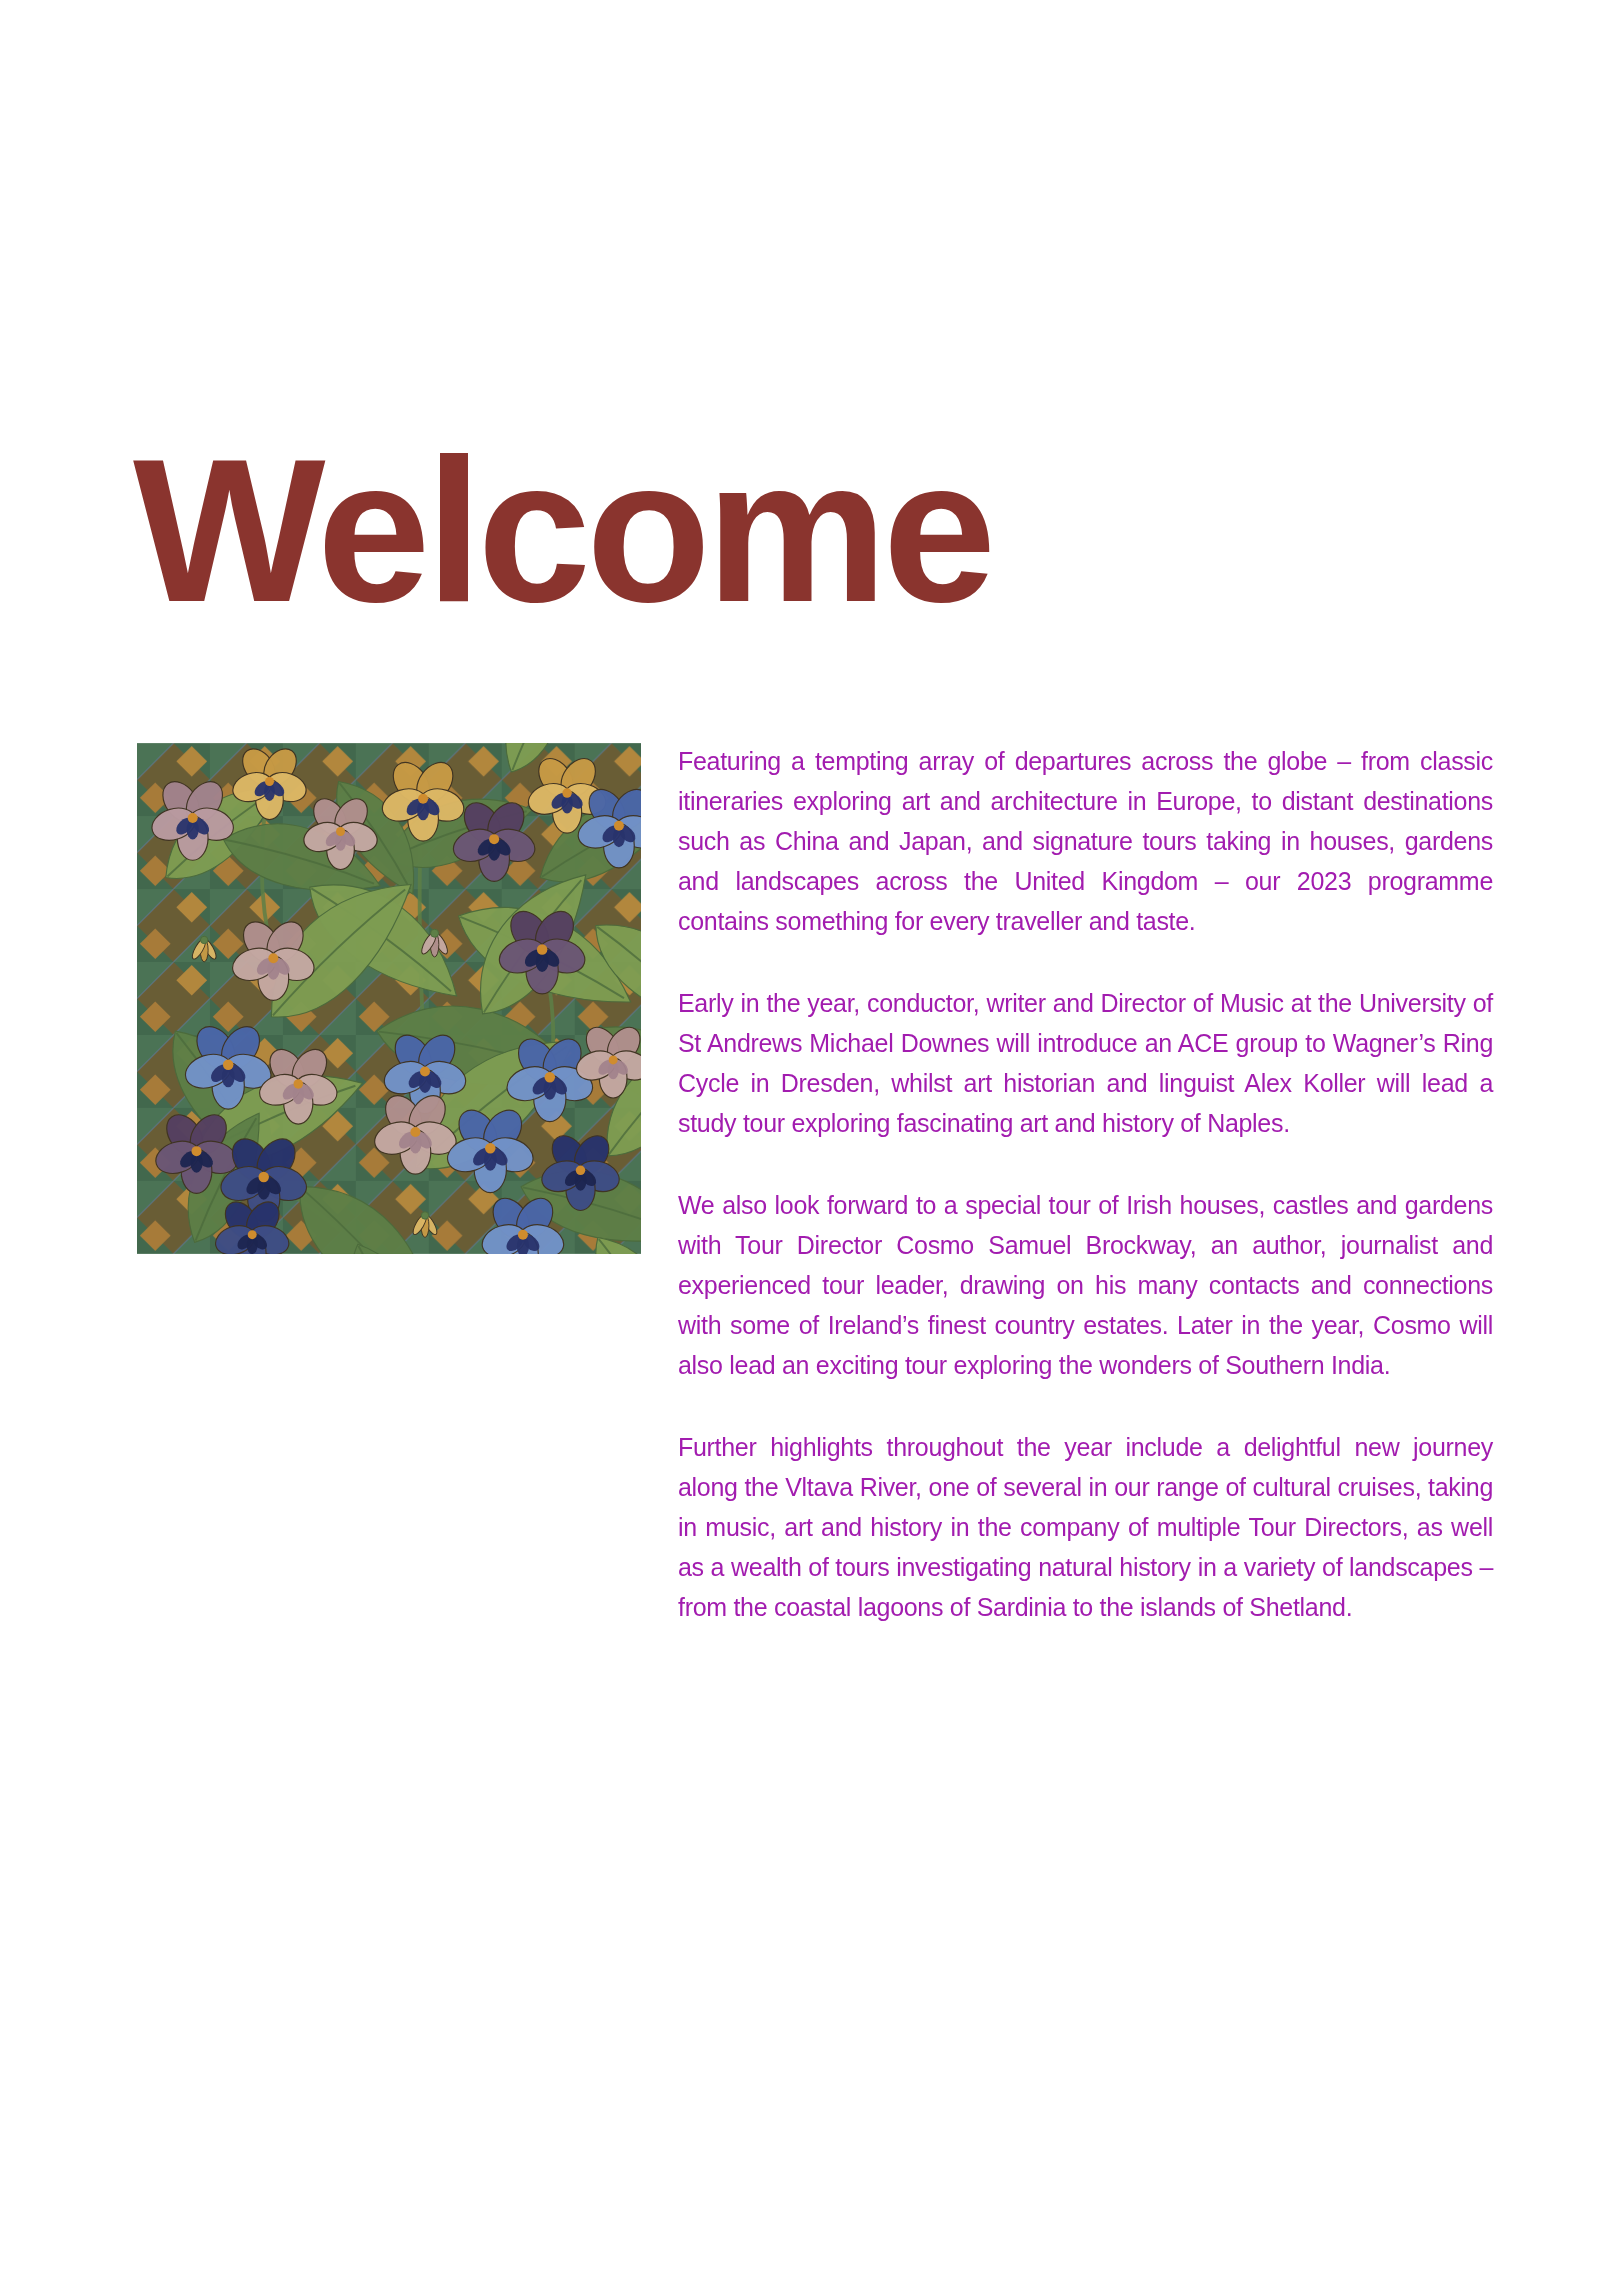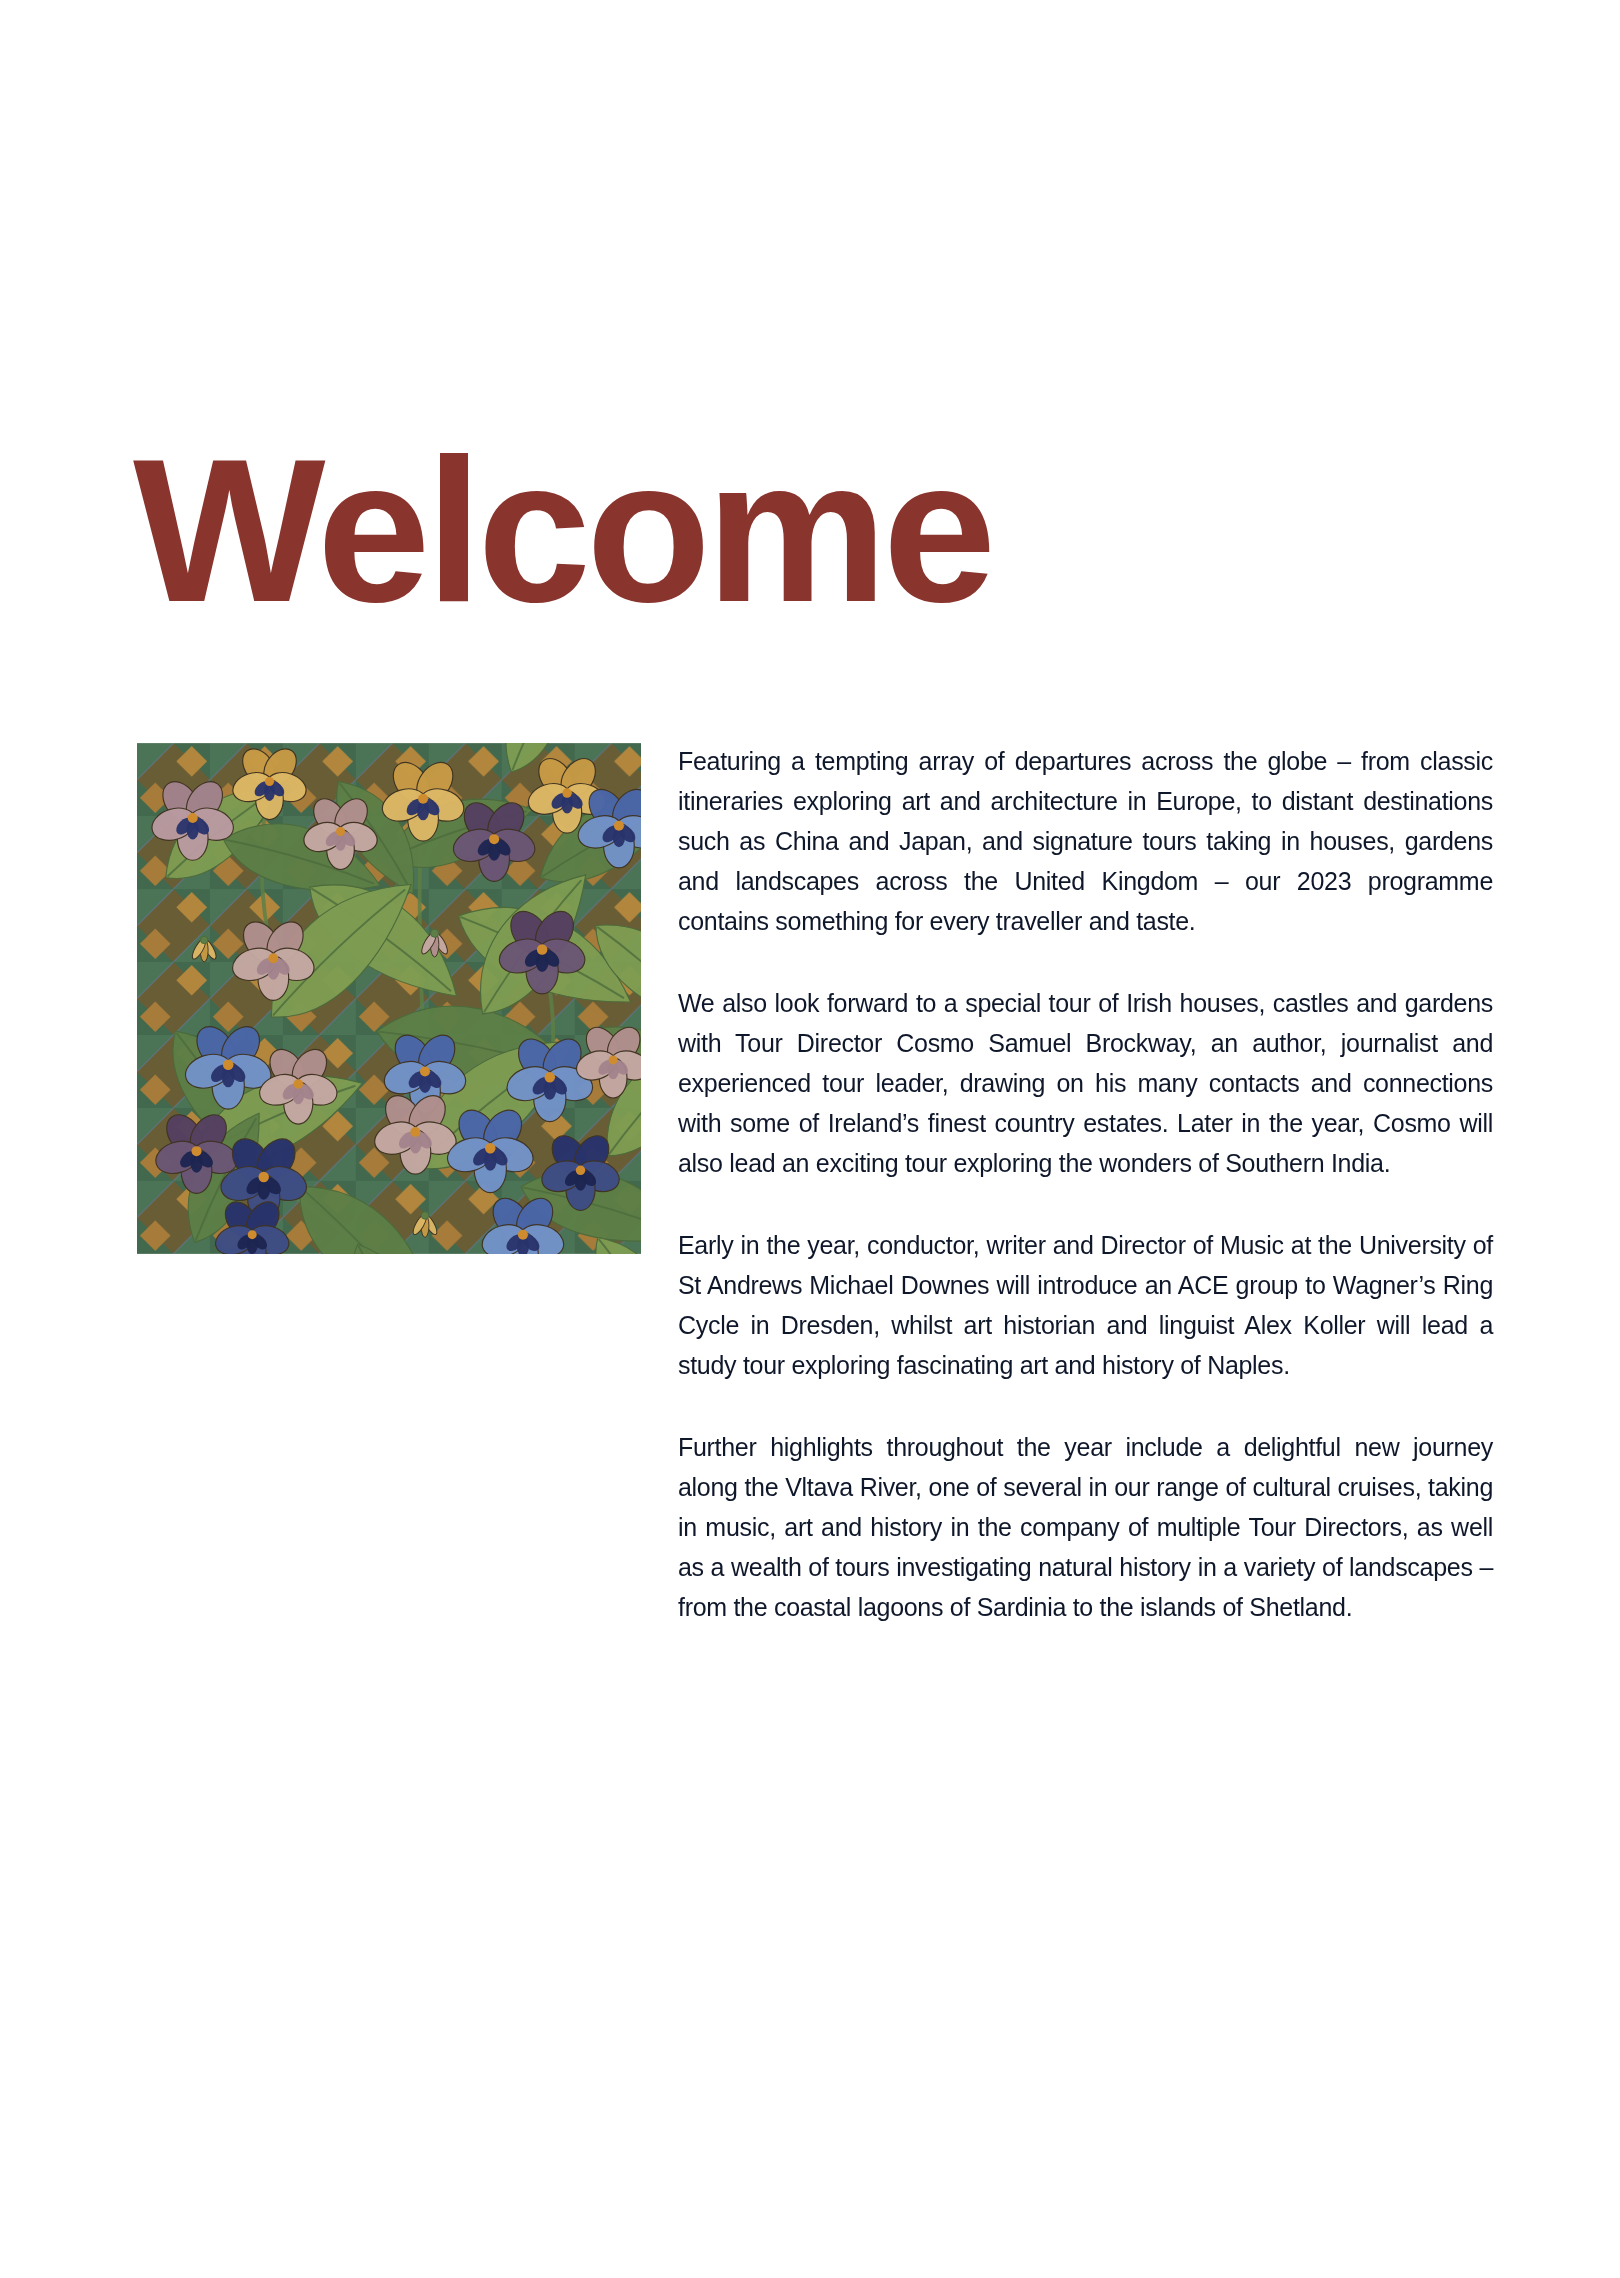--- a/index.html
+++ b/index.html
@@ -11,21 +11,21 @@
     position:absolute;left:133px;top:428px;margin:0;
     font-size:204px;font-weight:bold;line-height:1;letter-spacing:-4.8px;
     color:#8a342e;white-space:nowrap;
   }
   .artwork{
     position:absolute;left:137px;top:743px;width:504px;height:511px;
   }
   .artwork svg{display:block;width:504px;height:511px;}
   .intro{
     position:absolute;left:678px;top:741px;width:815px;
-    color:#0f172a;font-size:25px;line-height:40px;letter-spacing:-0.3px;
+    color:#a21caf;font-size:25px;line-height:40px;letter-spacing:-0.3px;
     text-align:justify;
   }
   .intro p{margin:0 0 42px 0;}
   .intro p:last-child{margin-bottom:0;}
   .phone{
     position:absolute;left:137px;top:2147px;
     font-size:30px;color:#b91c1c;letter-spacing:0.5px;
   }
   .pagemark{
     position:absolute;left:1446px;top:2134px;width:40px;text-align:center;
@@ -749,22 +749,22 @@
           <g transform="rotate(135)">
             <ellipse cx="12" cy="0" rx="10.4" ry="6.4" fill="#28336c" opacity="0.95"></ellipse>
           </g>
           <circle r="5.2" fill="#cf8c2e"></circle>
         </g>
       </svg>
   </figure>
 
   <div class="intro">
       <p>Featuring a tempting array of departures across the globe – from classic itineraries exploring art and architecture in Europe, to distant destinations such as China and Japan, and signature tours taking in houses, gardens and landscapes across the United Kingdom – our 2023 programme contains something for every traveller and taste.</p>
+      <p>Early in the year, conductor, writer and Director of Music at the University of St Andrews Michael Downes will introduce an ACE group to Wagner’s Ring Cycle in Dresden, whilst art historian and linguist Alex Koller will lead a study tour exploring fascinating art and history of Naples.</p>
       <p>We also look forward to a special tour of Irish houses, castles and gardens with Tour Director Cosmo Samuel Brockway, an author, journalist and experienced tour leader, drawing on his many contacts and connections with some of Ireland’s finest country estates. Later in the year, Cosmo will also lead an exciting tour exploring the wonders of Southern India.</p>
-      <p>Early in the year, conductor, writer and Director of Music at the University of St Andrews Michael Downes will introduce an ACE group to Wagner’s Ring Cycle in Dresden, whilst art historian and linguist Alex Koller will lead a study tour exploring fascinating art and history of Naples.</p>
       <p>Further highlights throughout the year include a delightful new journey along the Vltava River, one of several in our range of cultural cruises, taking in music, art and history in the company of multiple Tour Directors, as well as a wealth of tours investigating natural history in a variety of landscapes – from the coastal lagoons of Sardinia to the islands of Shetland.</p>
     </div>
 
   <div class="phone">01223 841055</div>
 
   <div class="pagemark">
     <div class="rule"></div>
     <div class="num">1</div>
   </div>
 

